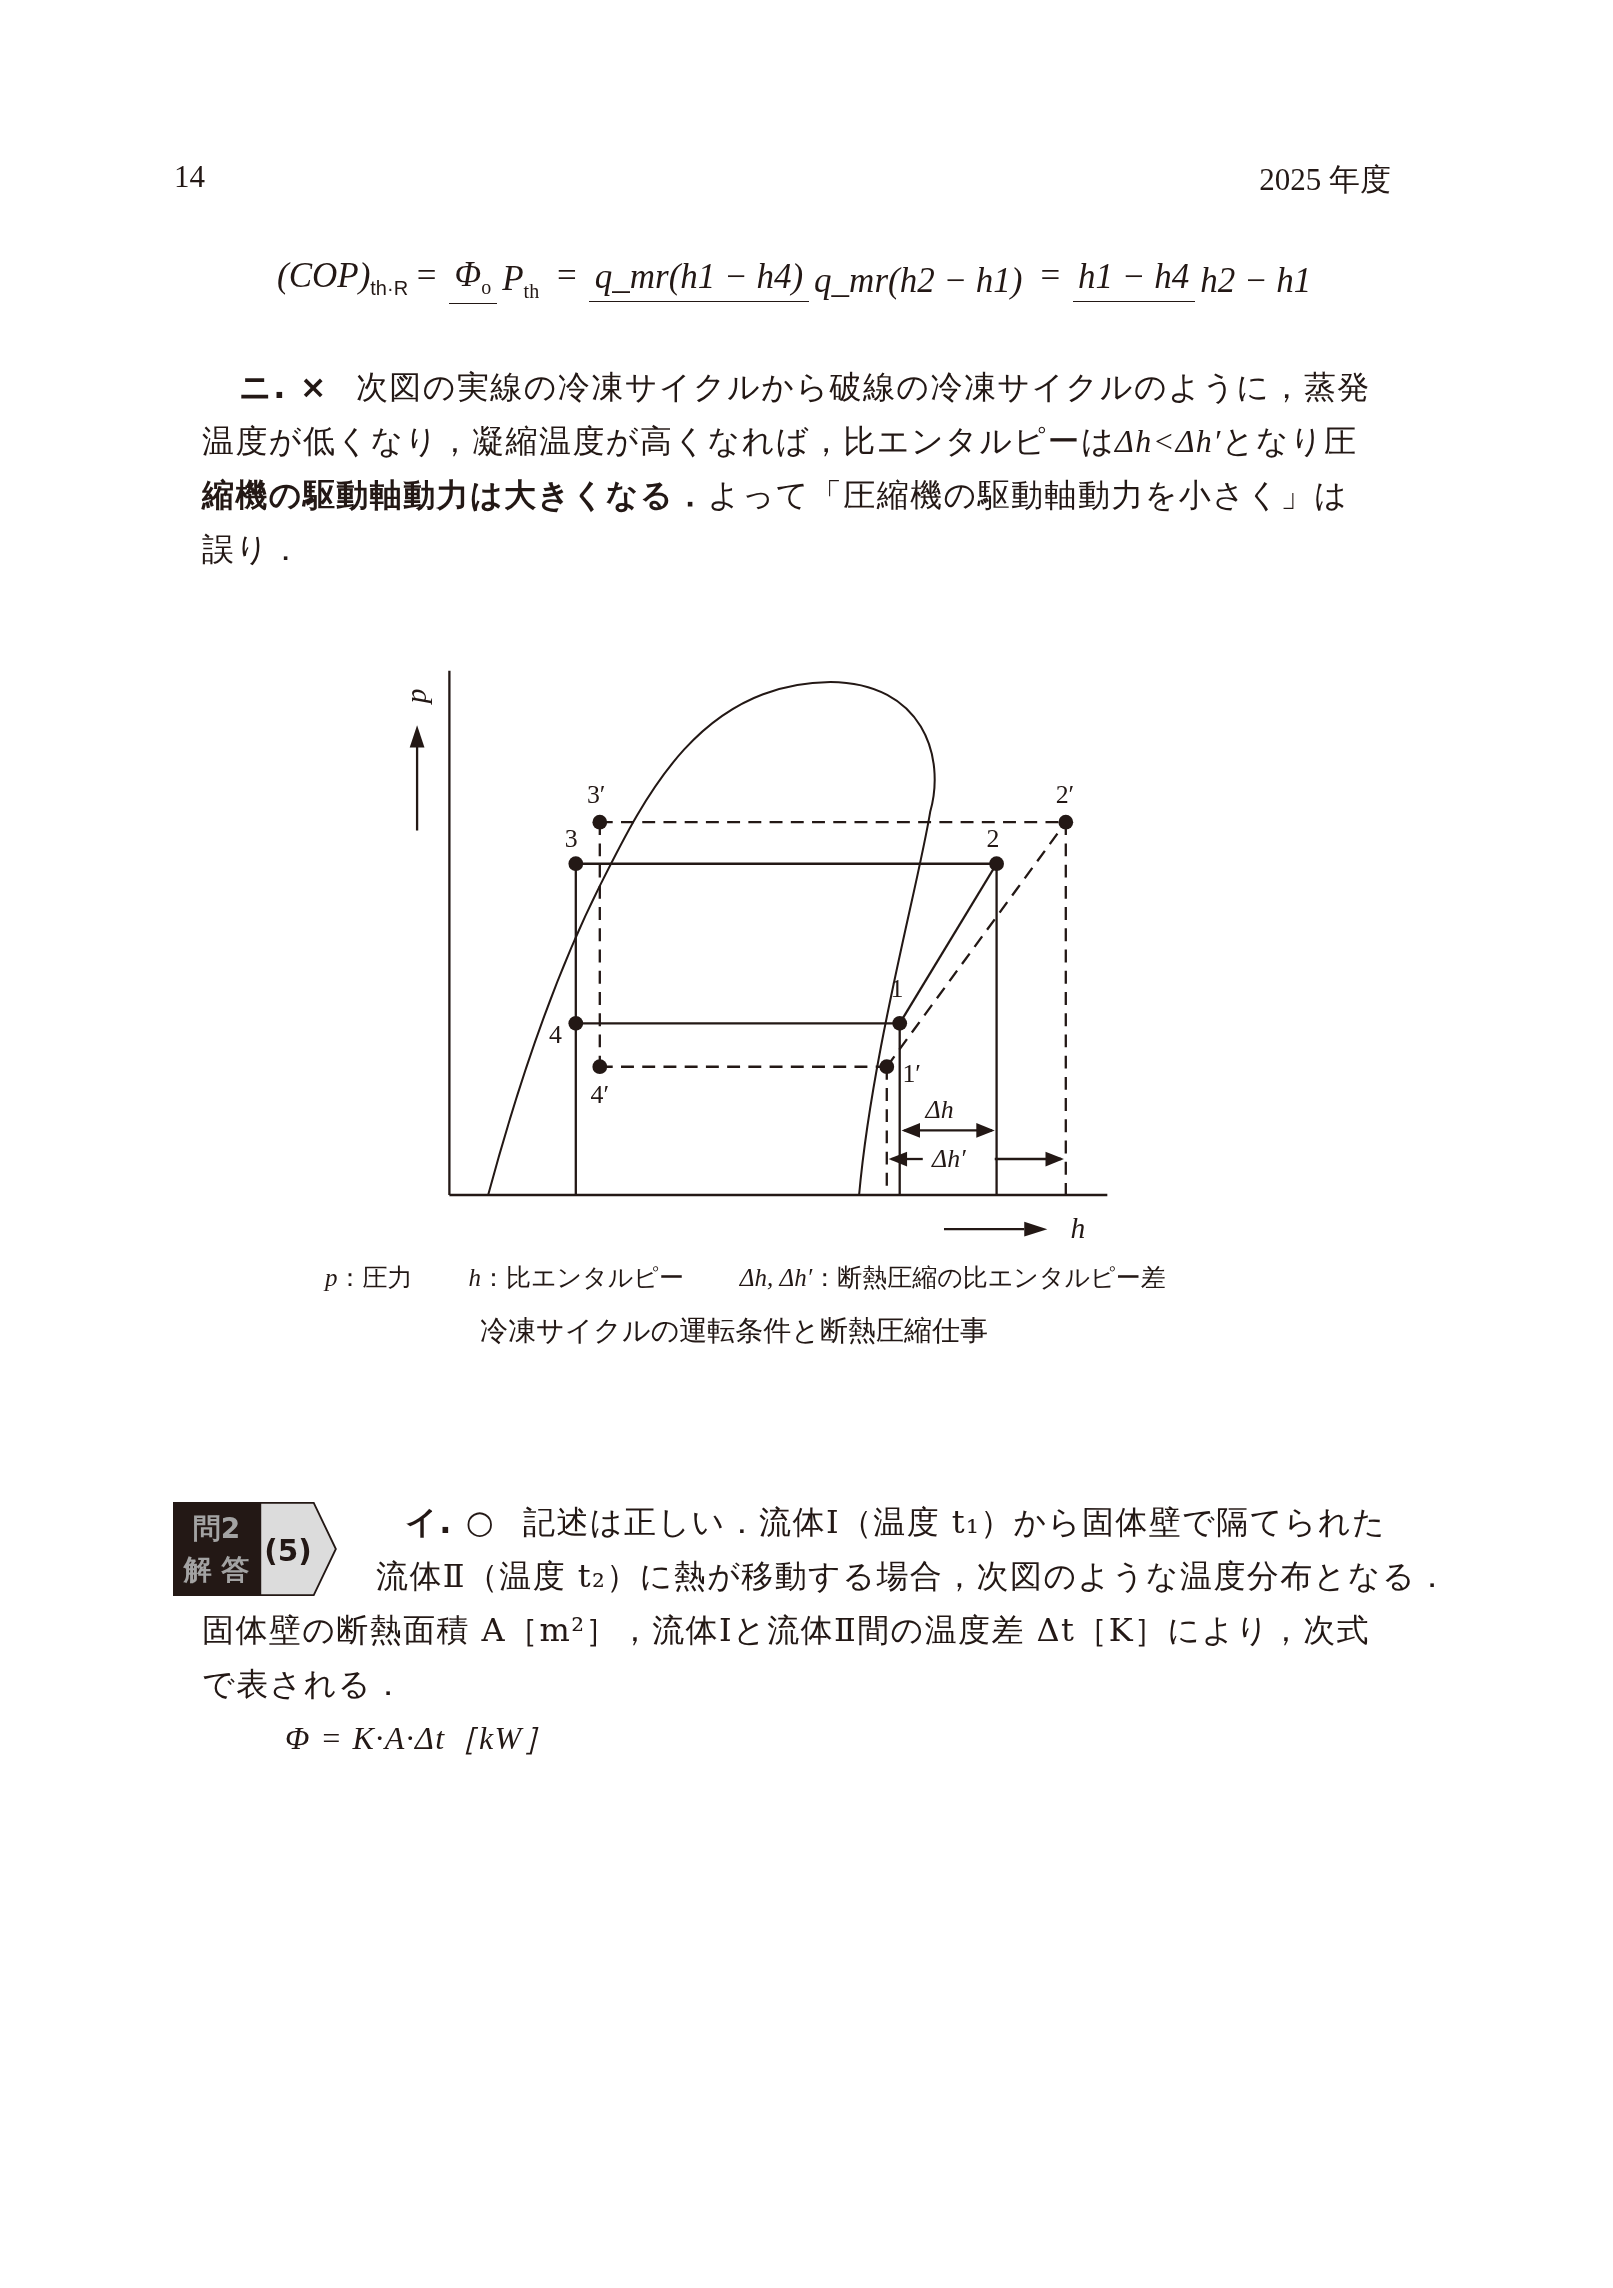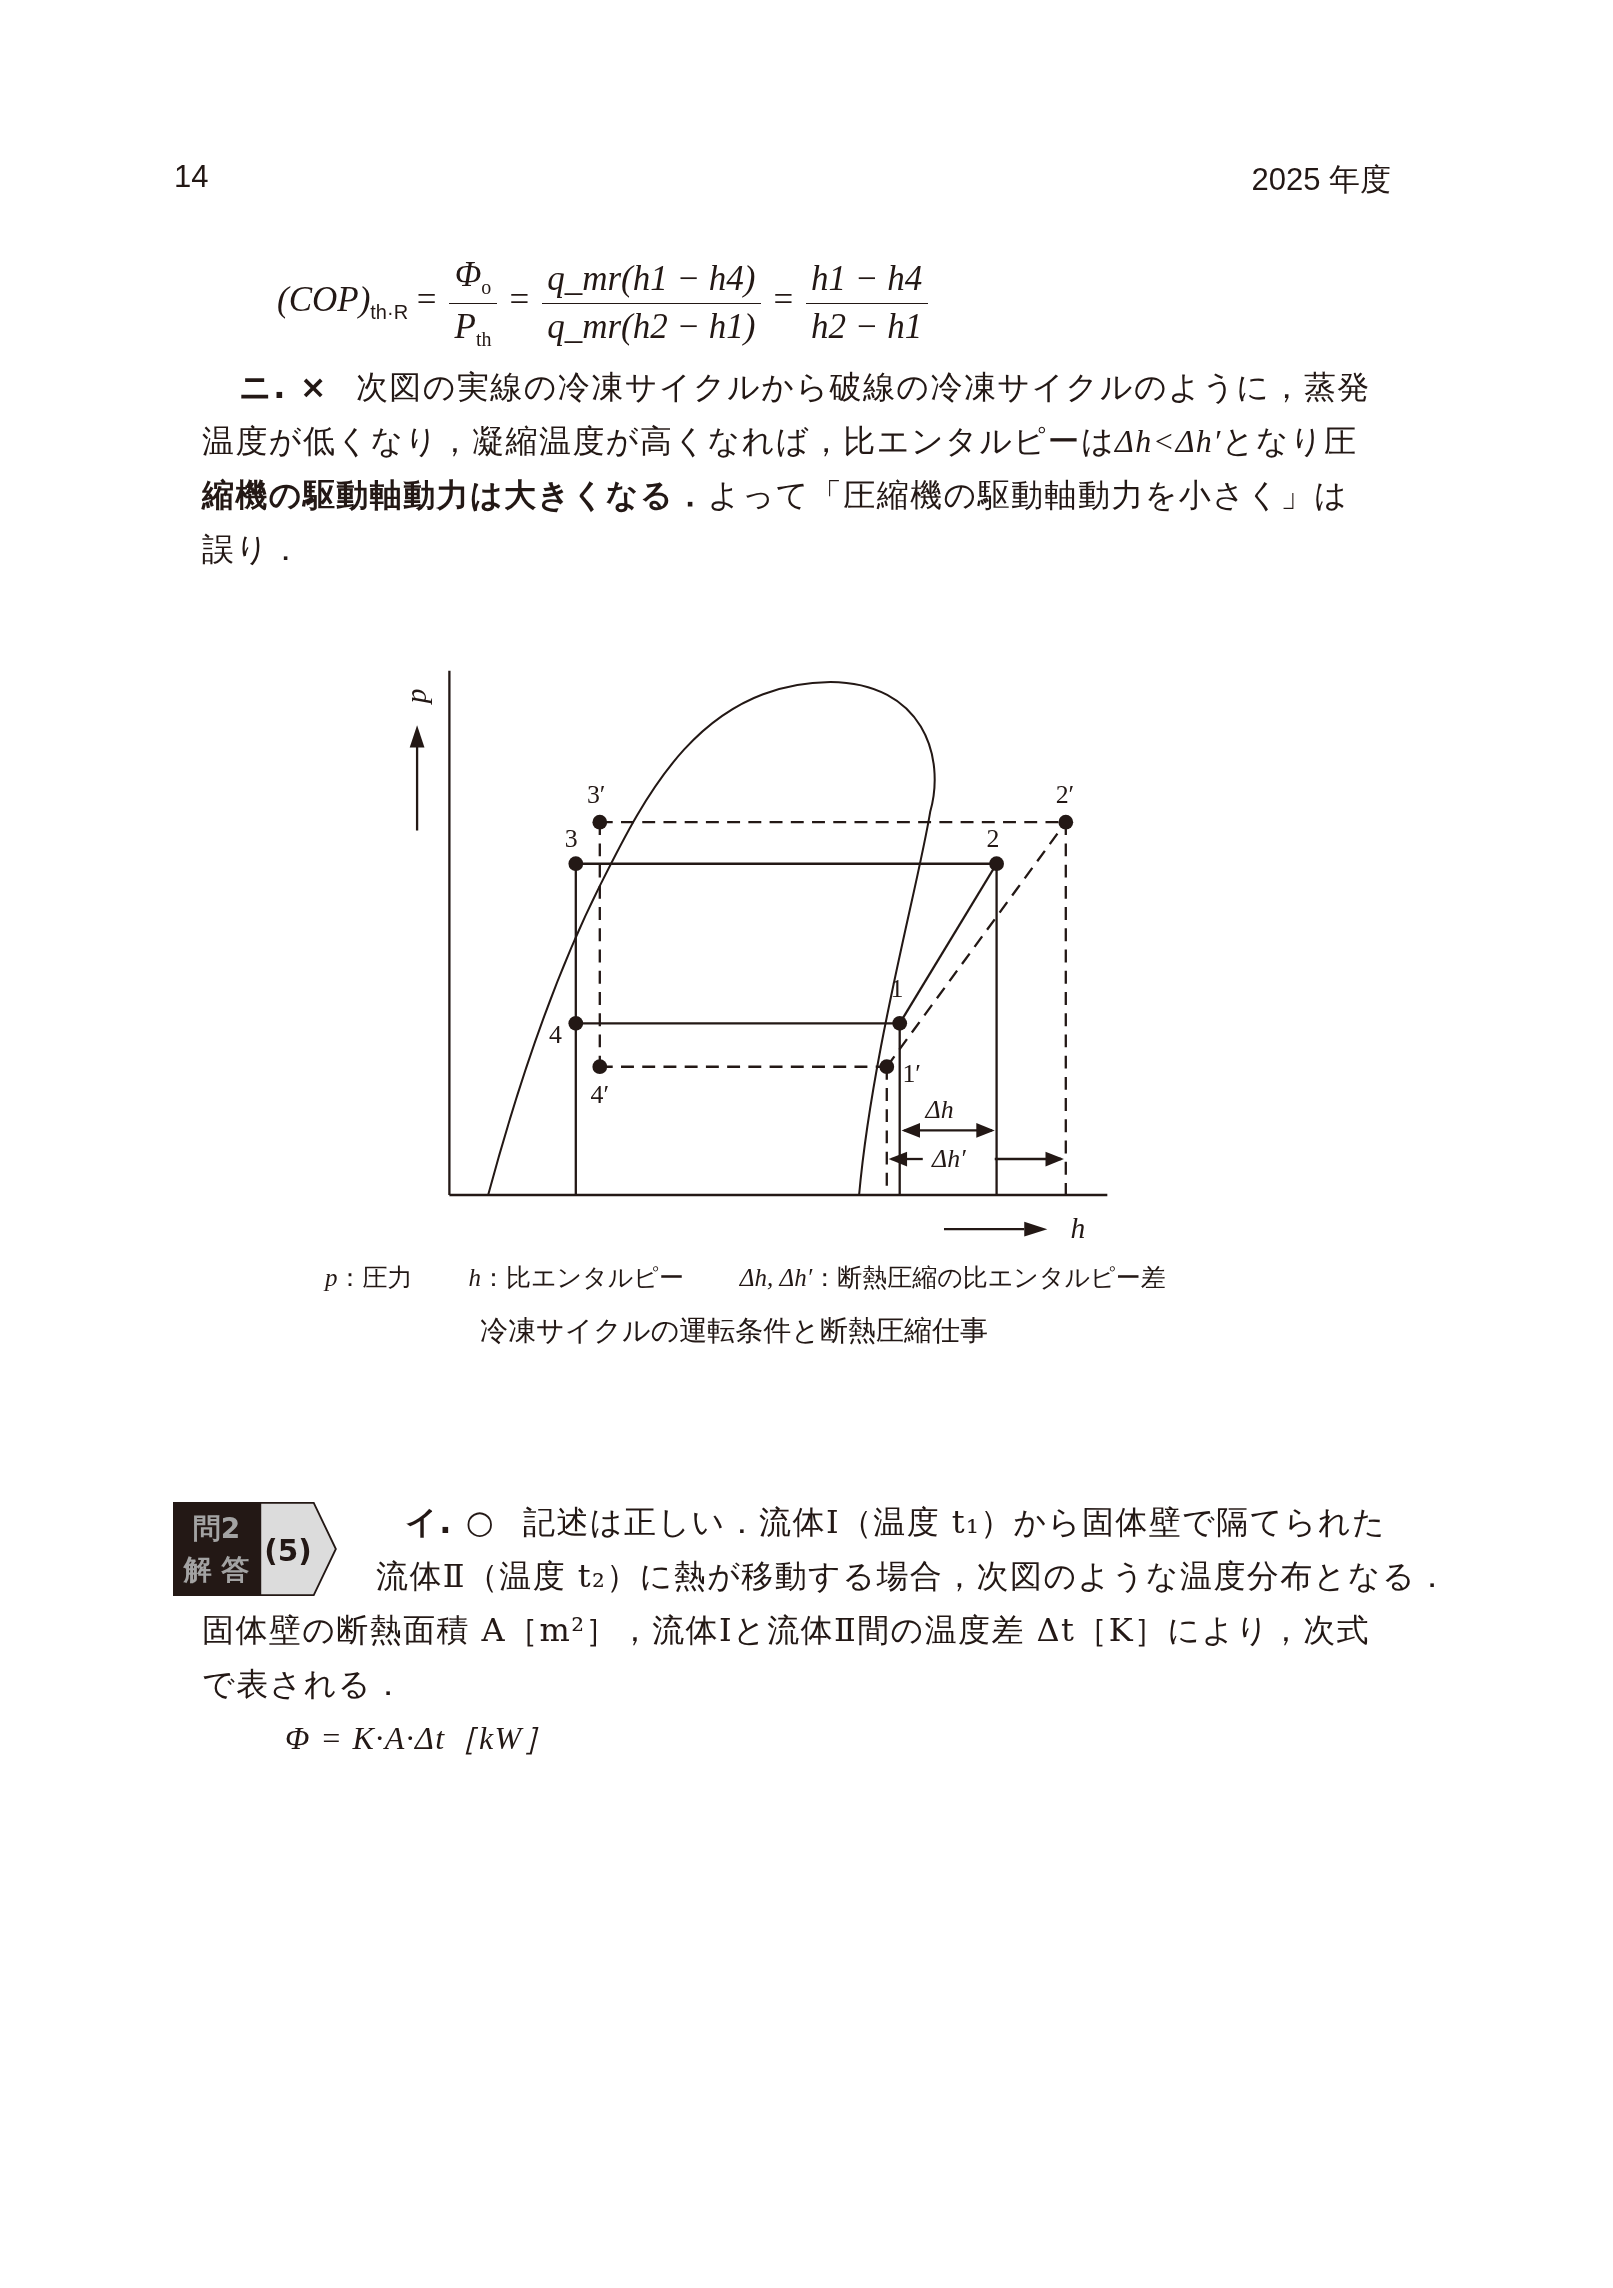--- a/index.html
+++ b/index.html
@@ -1,27 +1,27 @@
 <!DOCTYPE html>
 <html style="font-size:14.8px"><head>
 <meta charset="utf-8">
 <style>
   html, body { margin: 0; padding: 0; background: #ffffff; }
   body { width: 1613px; height: 2289px; position: relative; overflow: hidden;
          font-family: "DejaVu Sans", sans-serif; color: #231815; }
   .abs { position: absolute; }
-  .hdr { font-family: Liberation Sans, sans-serif; font-size: 31px; top: 159px; }
+  .hdr { font-family: Liberation Serif, serif; font-size: 31px; top: 159px; }
   .mi { font-family: "Liberation Serif", serif; font-style: italic; }
   .mr { font-family: Liberation Sans, sans-serif; }
   .para { left: 174px; width: 1218px; font-family: "DejaVu Serif", serif; font-size: 32px;
           line-height: 54px; letter-spacing: 1.4px; margin-left: 28px; }
   .para p { margin: 0; white-space: nowrap; }
   .bold { font-family: "DejaVu Sans", sans-serif; font-weight: bold; }
   
-  .frac { display: inline-flex; flex-direction: column; align-items: center; vertical-align: middle; margin: 0 3.7px; }
+  .frac { display: inline-flex; flex-direction: row; align-items: center; vertical-align: middle; margin: 0 3.7px; }
   .frac .num { padding: 0 5.5px 3.7px; border-bottom: 1.8px solid #231815; white-space: nowrap; }
   .frac .den { padding: 3.7px 5.5px 0; white-space: nowrap; }
   .formula { font-family: "Liberation Serif", serif; font-size: 35px; }
   sub.s { font-size: 20px; font-style: normal; }
   .caption1 { top: 1261px; left: 325px; font-family: "DejaVu Serif", serif; font-size: 25px; white-space: nowrap; }
   .caption2 { top: 1312px; left: 480px; font-family: "DejaVu Sans", sans-serif; font-size: 28px; white-space: nowrap; }
   .badge { left: 173px; top: 1502px; width: 164px; height: 94px; }
   .badge-left { position: absolute; left: 0; top: 0; width: 87px; height: 94px; background: #231815; color: #a3a3a3;
                 font-family: "DejaVu Sans", sans-serif; font-weight: bold; font-size: 28px; line-height: 41px; text-align: center; padding-top: 5.5px; box-sizing: border-box; }
   .badge-right { position: absolute; left: 87px; top: 0; width: 78px; height: 94px; }

